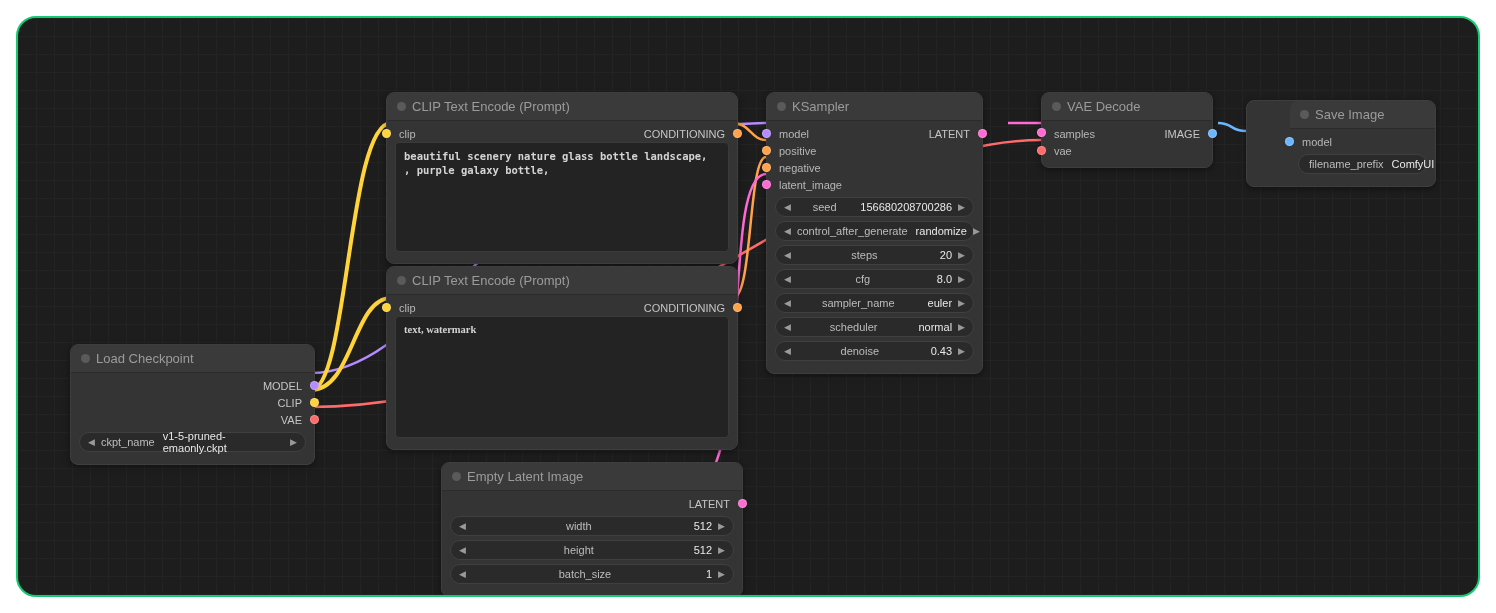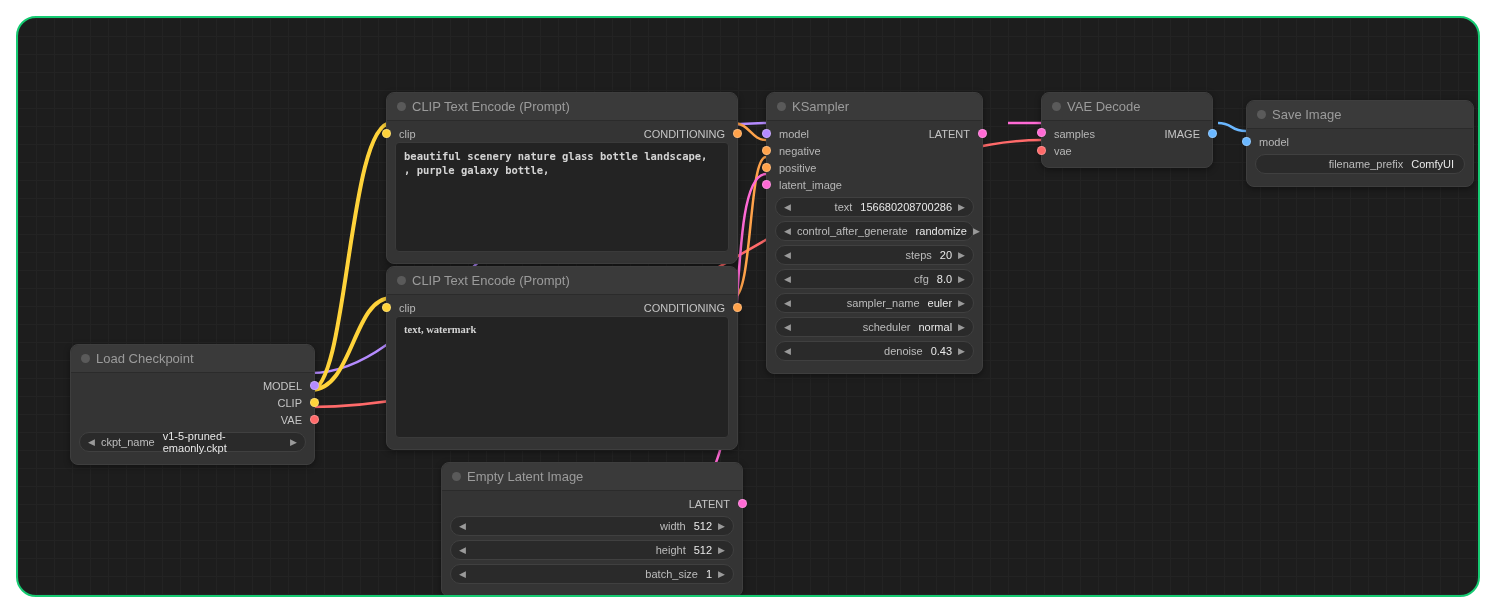--- a/index.html
+++ b/index.html
@@ -68,21 +68,21 @@
   background: #2a2a2a;
   border: 1px solid #404040;
   border-radius: 11px;
   height: 20px;
   margin: 4px 0;
   padding: 0 6px;
   font-size: 11px;
   color: #bcbcbc;
 }
 .pill .arrow { color: #9a9a9a; font-size: 9px; padding: 0 2px; }
-.pill .pname { flex: 1; text-align: right; padding: 0 4px; }
+.pill .pname { flex: 1; text-align: center; padding: 0 4px; }
 .pill .pval  { color: #e8e8e8; font-weight: 500; padding: 0 4px; }
 
 .textbox {
   background: #232323;
   border: 1px solid #3a3a3a;
   border-radius: 4px;
   color: #d4d4d4;
   font-family: ui-monospace, Menlo, Consolas, monospace;
   font-size: 10.5px;
   font-weight: 600;
@@ -234,33 +234,33 @@
             <span class="port in c-model"></span>
             <span class="io-label">model</span>
           </span>
       <span style="display:flex;align-items:center;">
             <span class="io-label outlbl">LATENT</span>
             <span class="port out c-latent"></span>
           </span>
     </div>
     <div class="io-row io-left">
           <span class="port in c-cond"></span>
+          <span class="io-label">positive</span>
+        </div>
+    <div class="io-row io-left">
+          <span class="port in c-cond"></span>
           <span class="io-label">negative</span>
-        </div>
-    <div class="io-row io-left">
-          <span class="port in c-cond"></span>
-          <span class="io-label">positive</span>
         </div>
     <div class="io-row io-left">
           <span class="port in c-latent"></span>
           <span class="io-label">latent_image</span>
         </div>
     <div class="pill">
           <span class="arrow">◀</span>
-          <span class="pname">text</span>
+          <span class="pname">seed</span>
           <span class="pval">156680208700286</span>
           <span class="arrow">▶</span>
         </div>
     <div class="pill">
           <span class="arrow">◀</span>
           <span class="pname">control_after_generate</span>
           <span class="pval">randomize</span>
           <span class="arrow">▶</span>
         </div>
     <div class="pill">
@@ -312,21 +312,21 @@
             <span class="port out c-image"></span>
           </span>
     </div>
     <div class="io-row io-left">
           <span class="port in c-vae"></span>
           <span class="io-label">vae</span>
         </div>
   </div>
 </div>
 
-<div class="node" style="left:1228px; top:82px; width:228px;">
+<div class="node" style="left:1228px; top:82px; width:190px;padding-left:43px;">
   <div class="node-header">
     <span class="status-dot"></span>
     <span>Save Image</span>
   </div>
   <div class="node-body">
     <div class="io-row io-left">
           <span class="port in c-image"></span>
           <span class="io-label">model</span>
         </div>
     <div class="pill">

